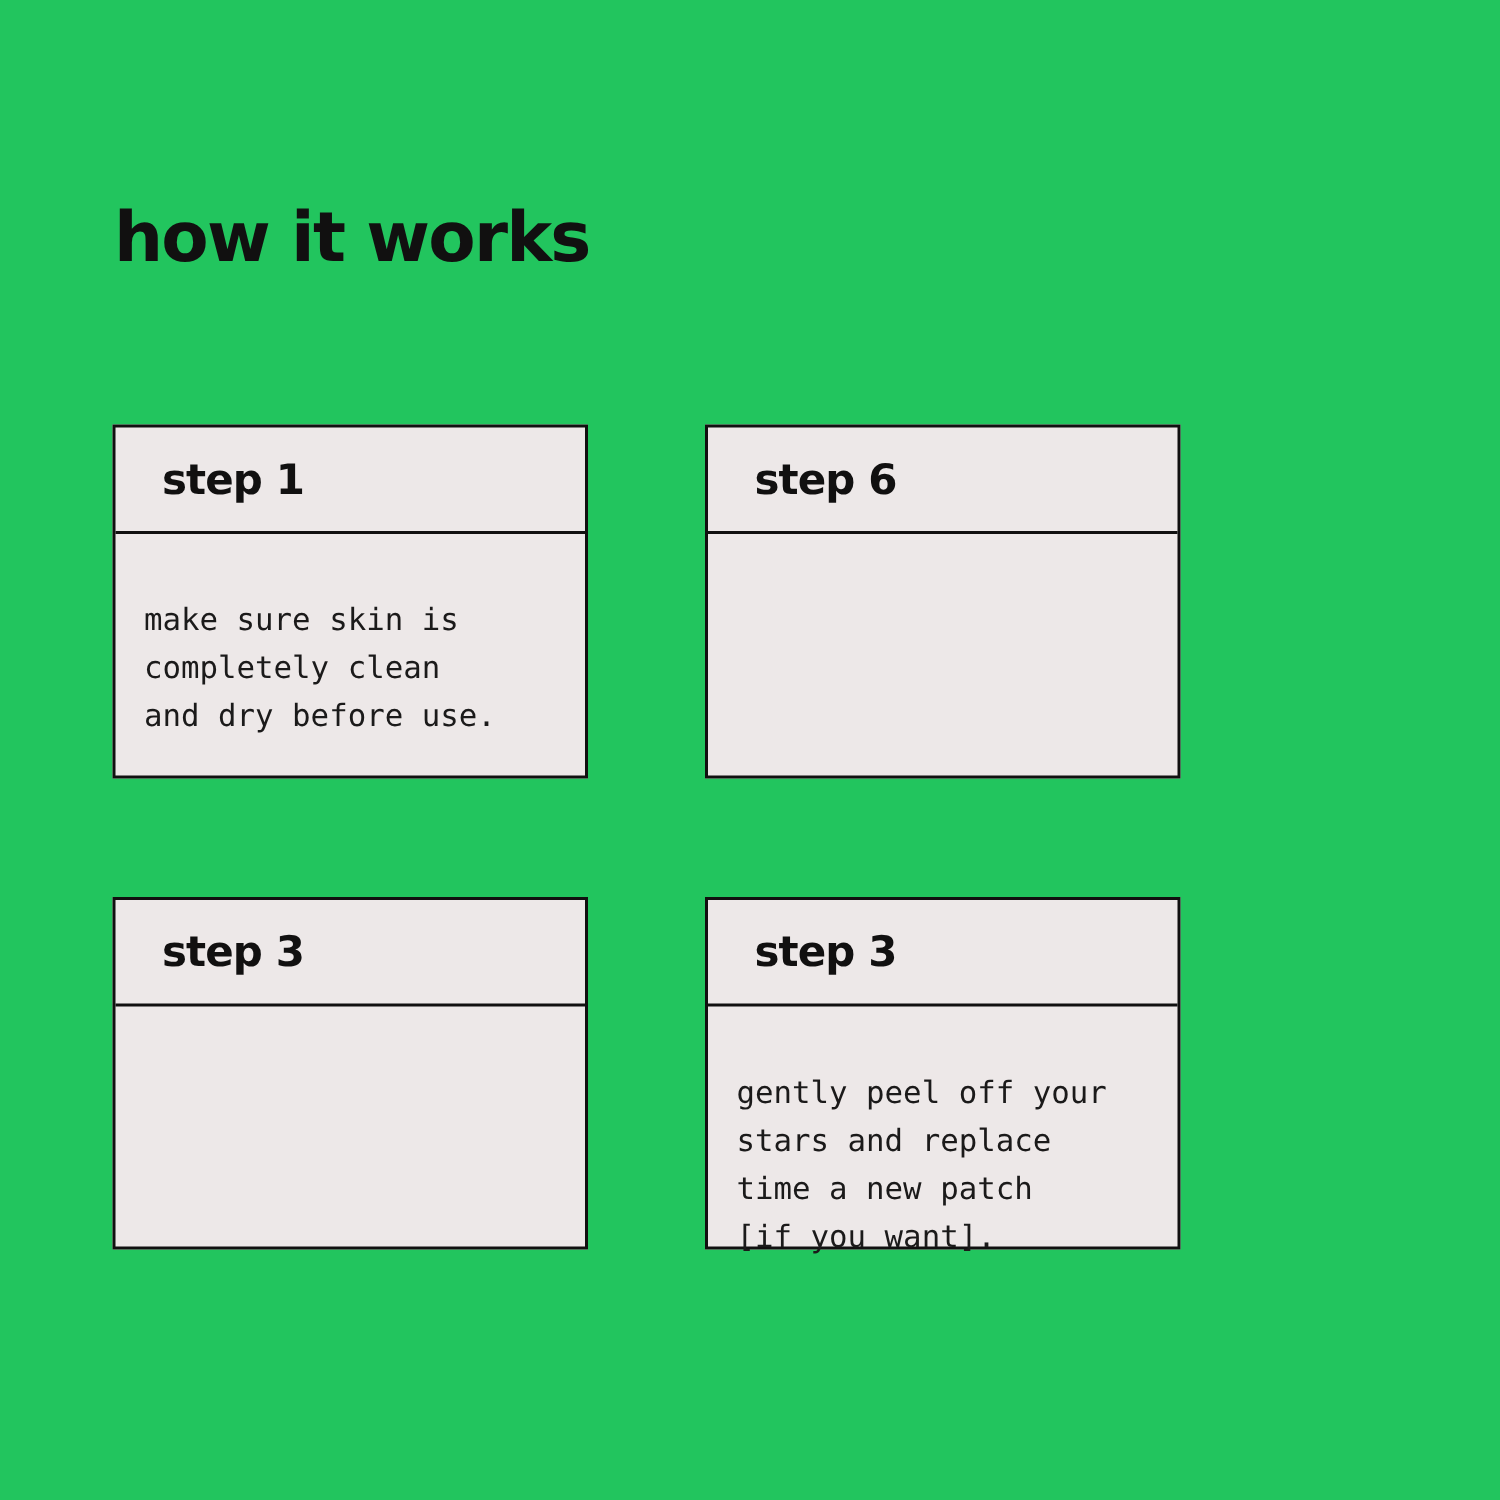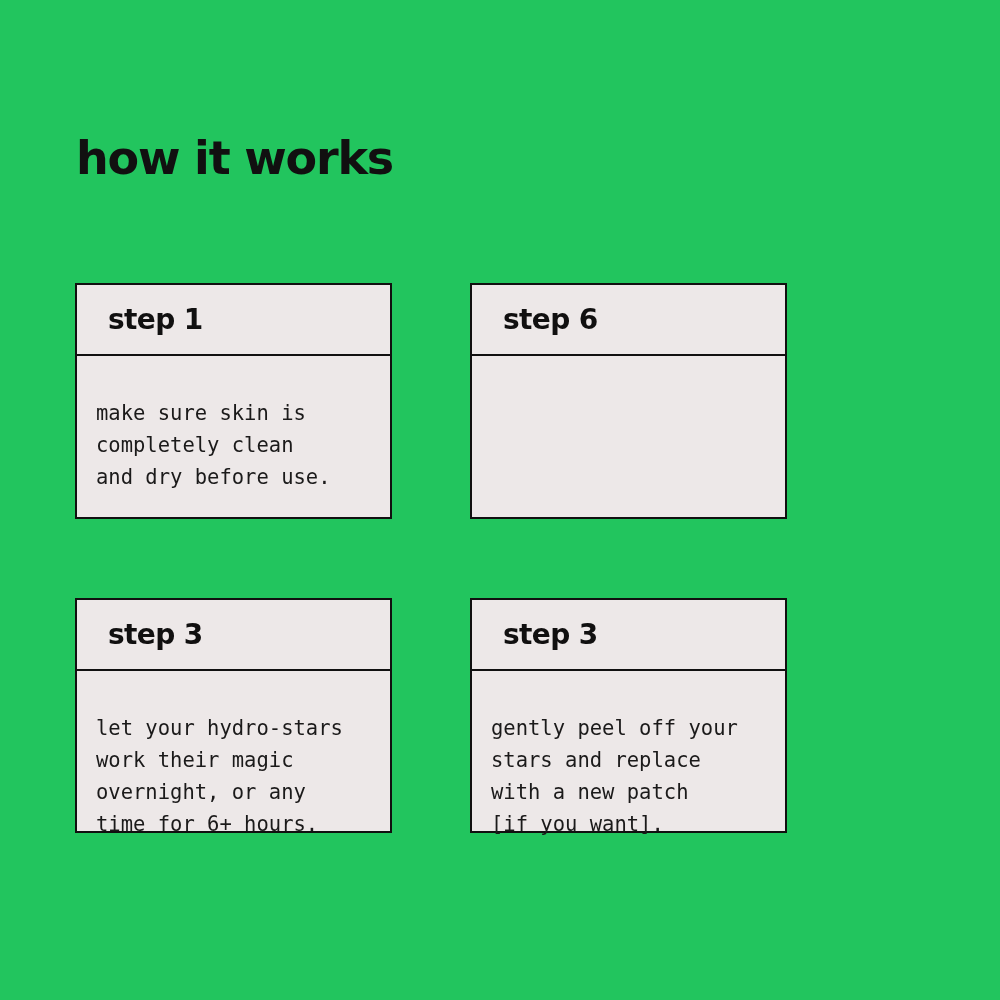--- a/index.html
+++ b/index.html
@@ -112,34 +112,28 @@
     <div class="step-card col-2 row-1">
       <div class="step-header">
         <span class="step-header-label">step 6</span>
       </div>
     </div>
 
     <div class="step-card col-1 row-2">
       <div class="step-header">
         <span class="step-header-label">step 3</span>
       </div>
-      <div class="step-body">
-        <p class="step-body-text">let your hydro-stars
-work their magic
-overnight, or any
-time for 6+ hours.</p>
-      </div>
     </div>
 
     <div class="step-card col-2 row-2">
       <div class="step-header">
         <span class="step-header-label">step 3</span>
       </div>
       <div class="step-body">
         <p class="step-body-text">gently peel off your
 stars and replace
-with a new patch
+time a new patch
 [if you want].</p>
       </div>
     </div>
 
   </div>
 </div>
 
 </body></html>

